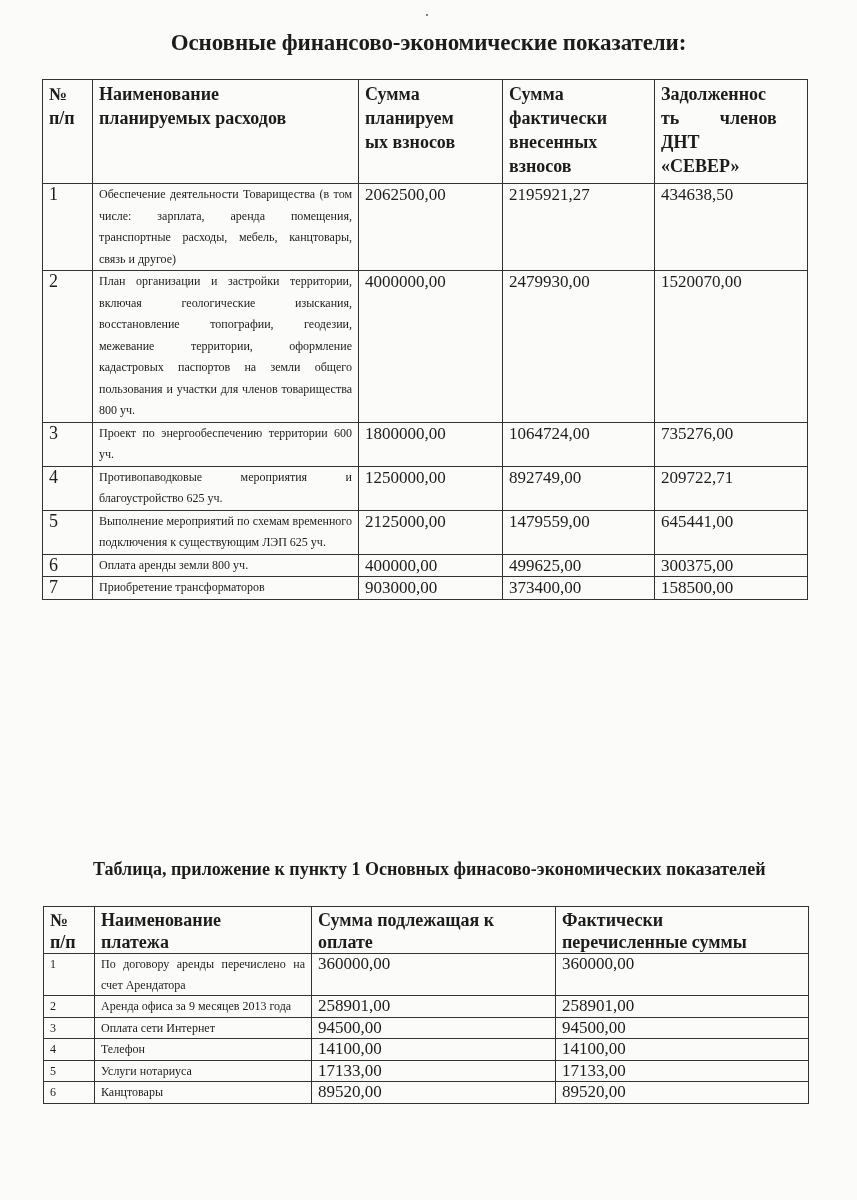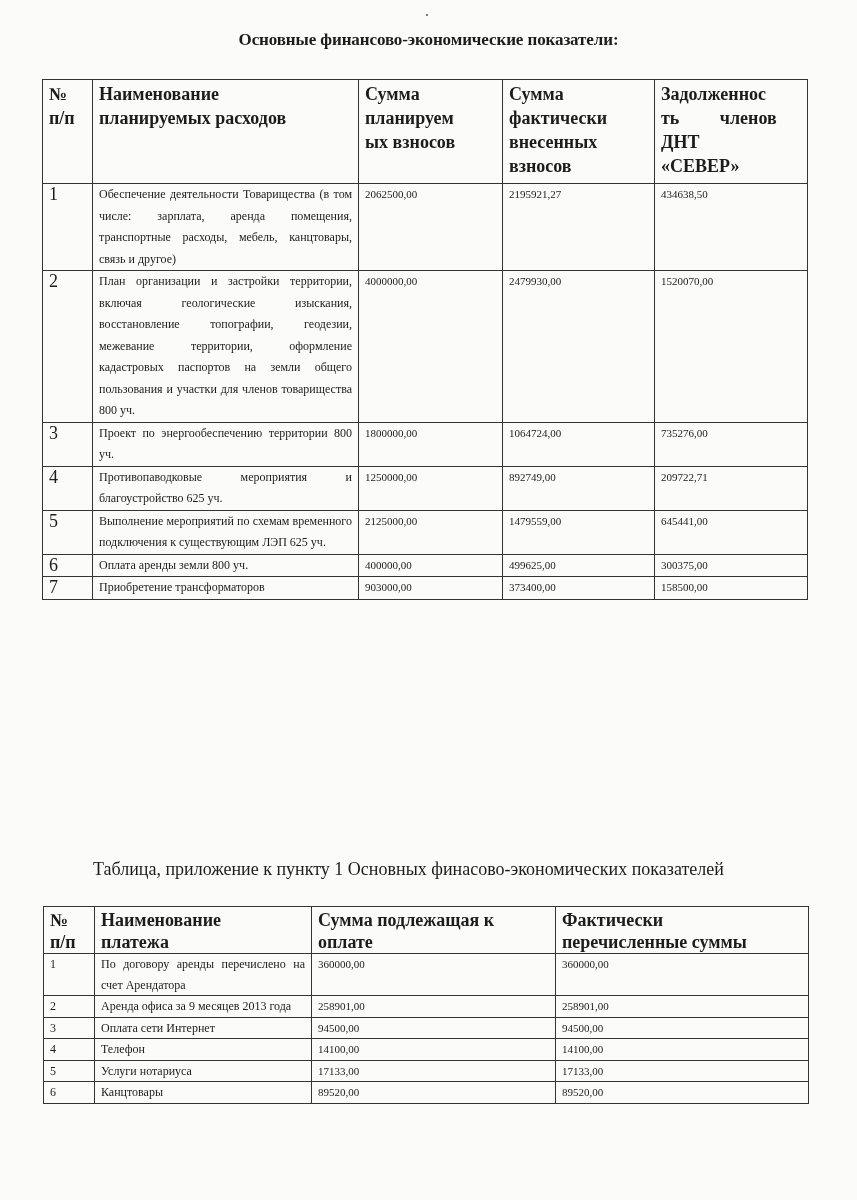--- a/index.html
+++ b/index.html
@@ -2,34 +2,34 @@
 <html><head>
 <meta charset="utf-8">
 <style>
   html, body { margin: 0; padding: 0; }
   body {
     width: 857px; height: 1200px; background: #fbfbf9; position: relative; overflow: hidden;
     font-family: "Liberation Serif", "DejaVu Serif", serif; color: #1c1c1c;
   }
   .title {
     position: absolute; top: 30px; left: 0; width: 857px; text-align: center;
-    font-weight: bold; font-size: 17px; letter-spacing: -0.1px;
+    font-weight: bold; font-size: 23px; letter-spacing: -0.1px;
   }
   .speck { position: absolute; top: 14px; left: 426px; width: 2px; height: 2px; background: #555; border-radius: 1px; }
   table { border-collapse: collapse; position: absolute; table-layout: fixed; }
   td, th { border: 1.4px solid #333; vertical-align: top; padding: 0 6px; text-align: left; }
   th { font-weight: bold; font-size: 18px; line-height: 24px; padding-top: 2px; }
   td { font-size: 12px; line-height: 21.5px; }
   .t1 { top: 79px; left: 42px; width: 765px; }
   .t2 { top: 906px; left: 43px; width: 765px; }
   .just { text-align: justify; text-align-last: left; }
-  .num { font-size: 11px; }
+  .num { font-size: 17px; }
   .caption {
     position: absolute; top: 858px; left: 45px; width: 760px; font-size: 18px; line-height: 23px;
-    text-align: justify; text-indent: 48px;
+    text-align: justify; text-indent: 48px; font-weight: bold;
   }
   .t2 td { line-height: 20.5px; }
   .t2 th { line-height: 22px; }
 </style>
 </head>
 <body>
 
 <div class="speck"></div>
 <div class="title">Основные финансово-экономические показатели:</div>
 
@@ -60,21 +60,21 @@
       </tr>
       <tr>
         <td style="font-size: 18px;">2</td>
         <td class="just">План организации и застройки территории, включая геологические изыскания, восстановление топографии, геодезии, межевание территории, оформление кадастровых паспортов на земли общего пользования и участки для членов товарищества 800 уч.</td>
         <td class="num">4000000,00</td>
         <td class="num">2479930,00</td>
         <td class="num">1520070,00</td>
       </tr>
       <tr>
         <td style="font-size: 18px;">3</td>
-        <td class="just">Проект по энергообеспечению территории 800 уч.</td>
+        <td class="just">Проект по энергообеспечению территории 600 уч.</td>
         <td class="num">1800000,00</td>
         <td class="num">1064724,00</td>
         <td class="num">735276,00</td>
       </tr>
       <tr>
         <td style="font-size: 18px;">4</td>
         <td class="just">Противопаводковые мероприятия и благоустройство 625 уч.</td>
         <td class="num">1250000,00</td>
         <td class="num">892749,00</td>
         <td class="num">209722,71</td>

